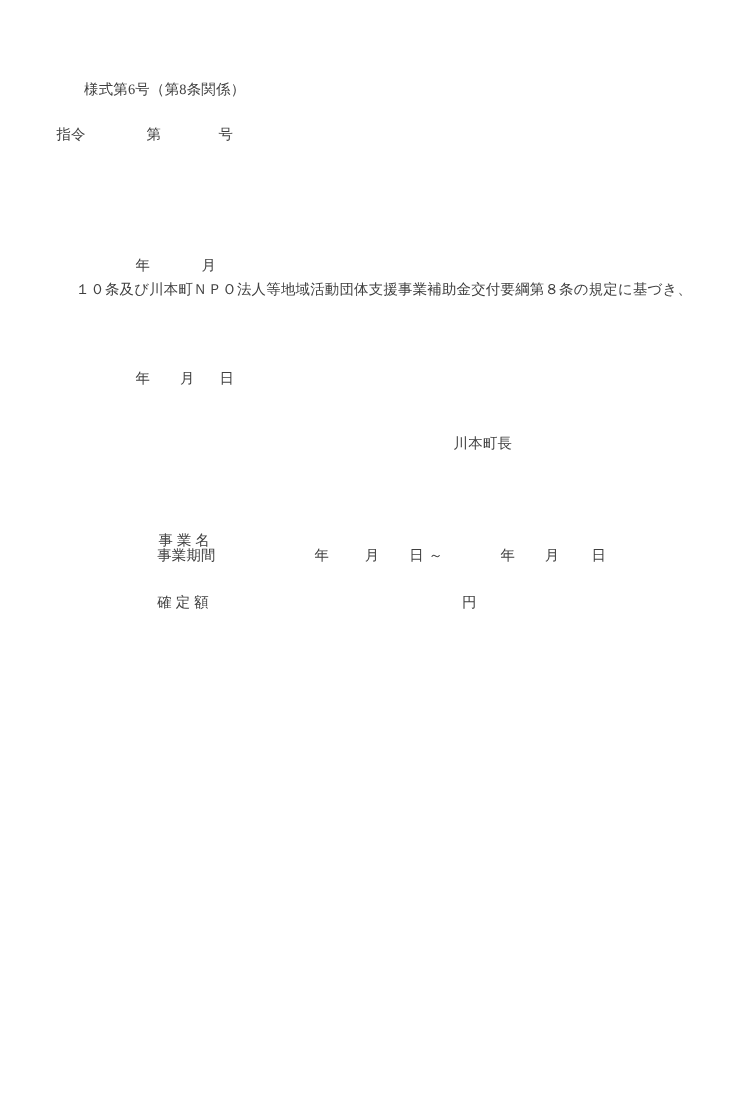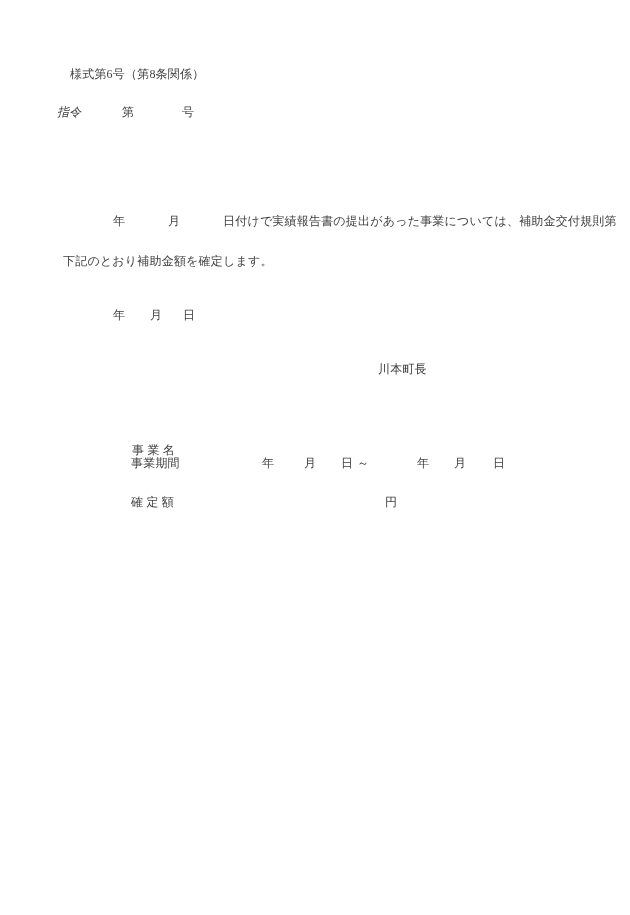--- a/index.html
+++ b/index.html
@@ -19,21 +19,21 @@
   }
   .t {
     position: absolute;
     font-size: 12px;
     line-height: 15px;
     white-space: pre;
     letter-spacing: 0.2px;
   }
   
   .form-number   { left: 70px;  top: 67px; }
-  .dir-word      { left: 57px;  top: 105px; font-style: italic; }
+  .dir-word      { left: 47px;  top: 105px; }
   .dir-prefix    { left: 122px; top: 105px; }
   .dir-suffix    { left: 182px; top: 105px; }
   
   .p-l1-year     { left: 113px; top: 214px; }
   .p-l1-month    { left: 168px; top: 214px; }
   .p-l1-text     { left: 223px; top: 214px; }
   .p-l2          { left: 63px;  top: 234px; }
   .p-l3          { left: 63px;  top: 254px; }
   
   .date-year     { left: 113px; top: 308px; }
@@ -60,22 +60,21 @@
 <div class="page">
 
   <div class="t form-number">様式第6号（第8条関係）</div>
 
   <div class="t dir-word">指令</div>
   <div class="t dir-prefix">第</div>
   <div class="t dir-suffix">号</div>
 
   <div class="t p-l1-year">年</div>
   <div class="t p-l1-month">月</div>
-  <div class="t p-l1-text">日付けで実績報告書の提出があった事業については、補助金交付規則第</div>
-  <div class="t p-l3">下記のとおり補助金額を確定します。</div>
+  <div class="t p-l2">１０条及び川本町ＮＰＯ法人等地域活動団体支援事業補助金交付要綱第８条の規定に基づき、</div>
 
   <div class="t date-year">年</div>
   <div class="t date-month">月</div>
   <div class="t date-day">日</div>
 
   <div class="t mayor">川本町長</div>
 
   <div class="t name-label">事 業 名</div>
 
   <div class="t period-label">事業期間</div>

